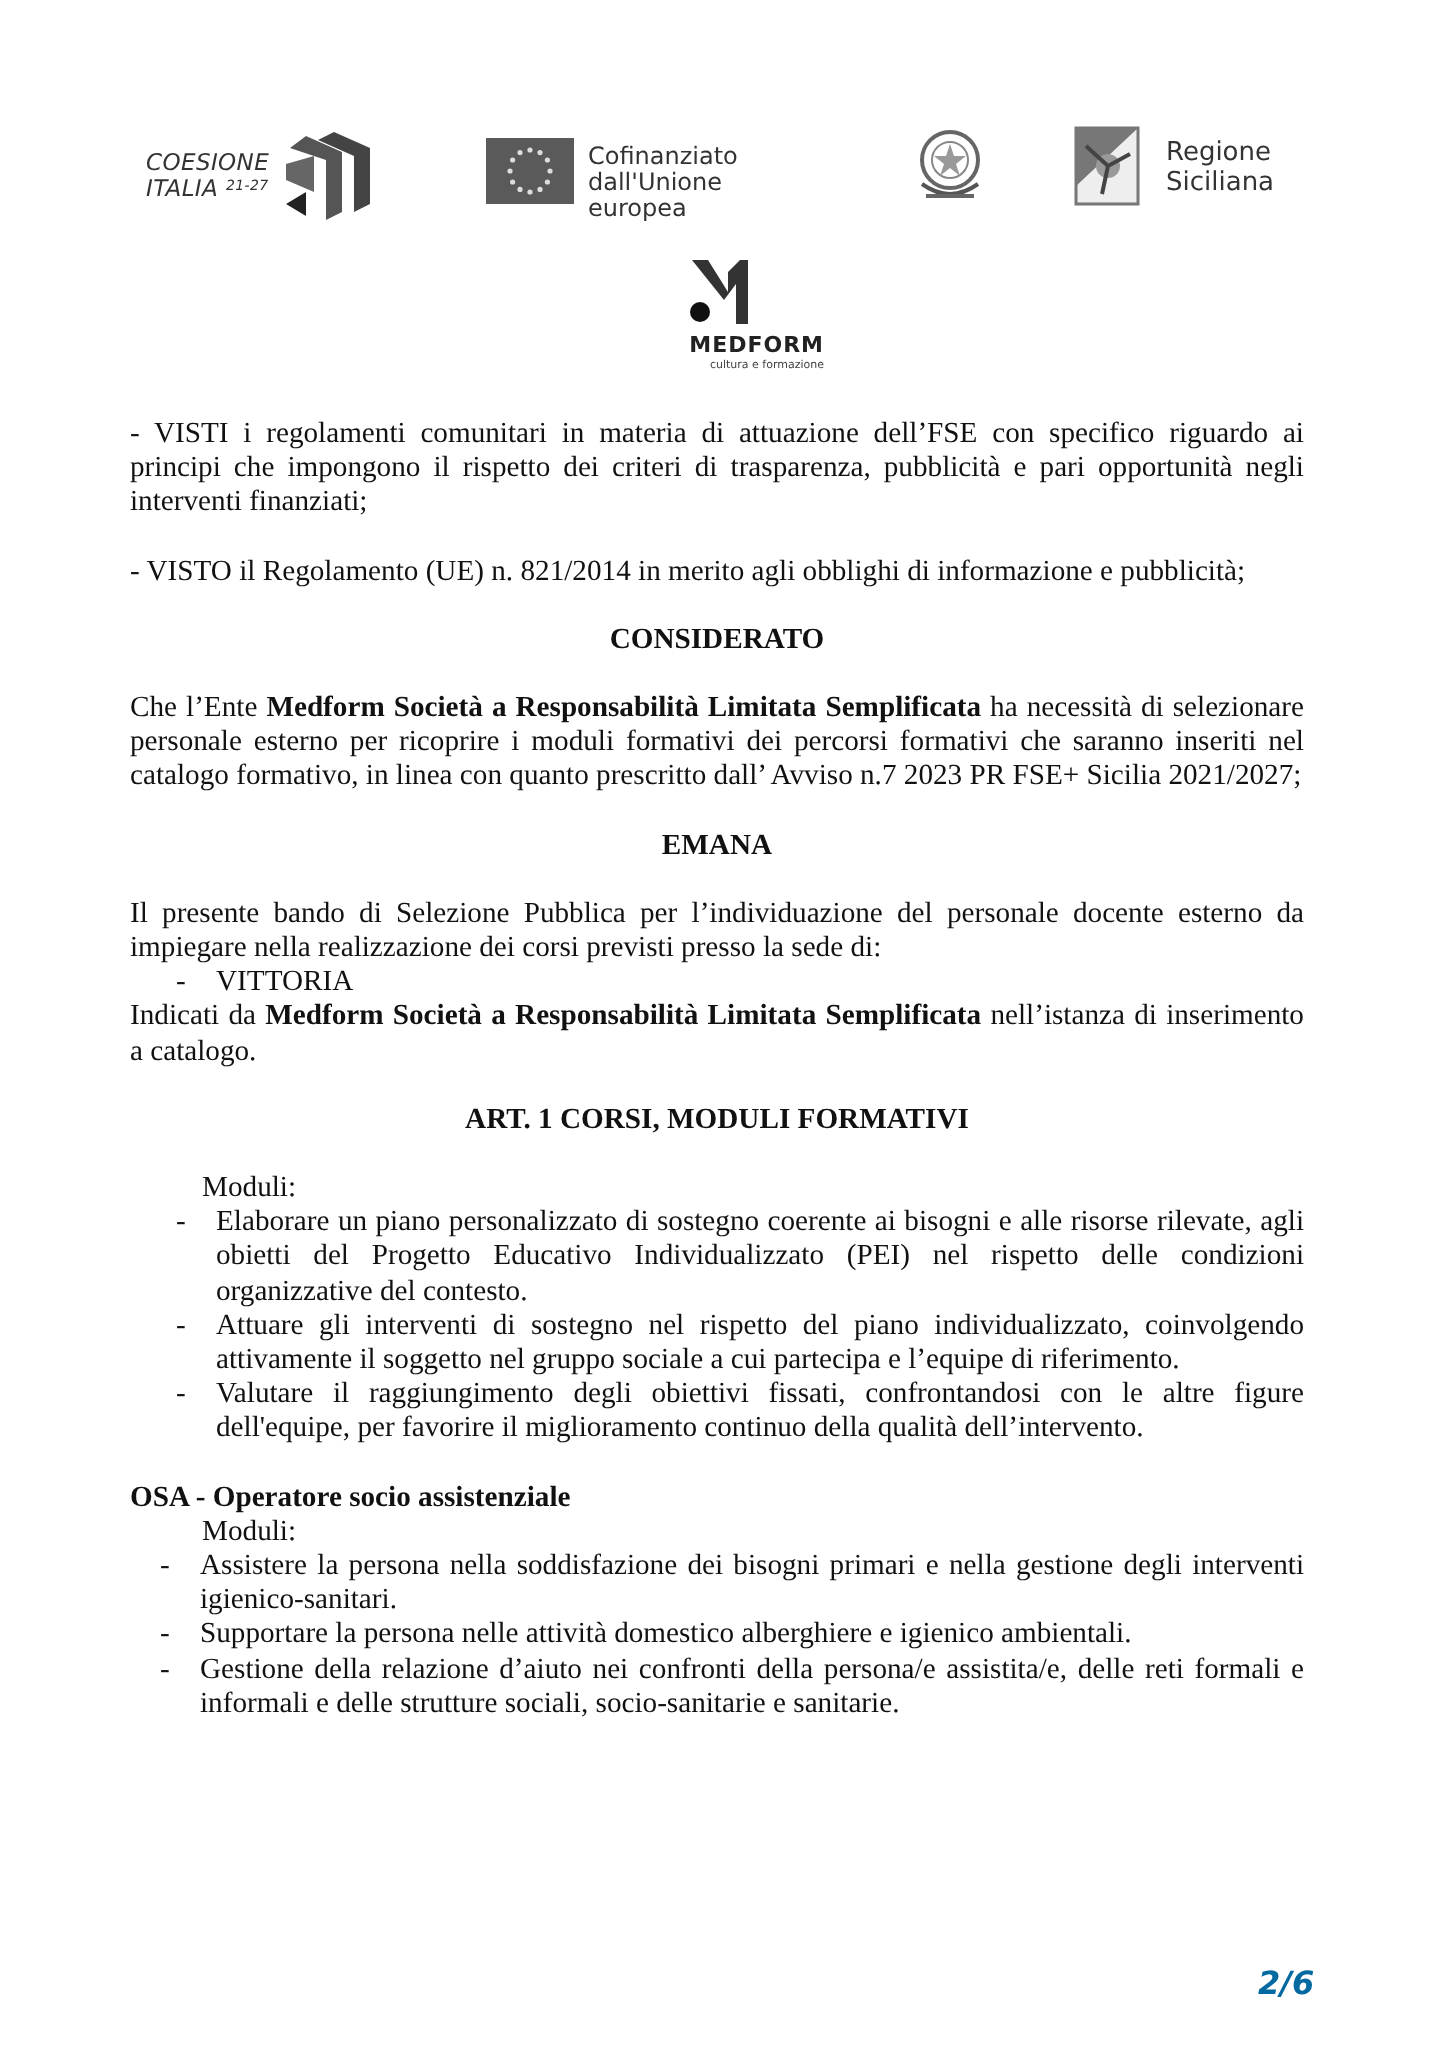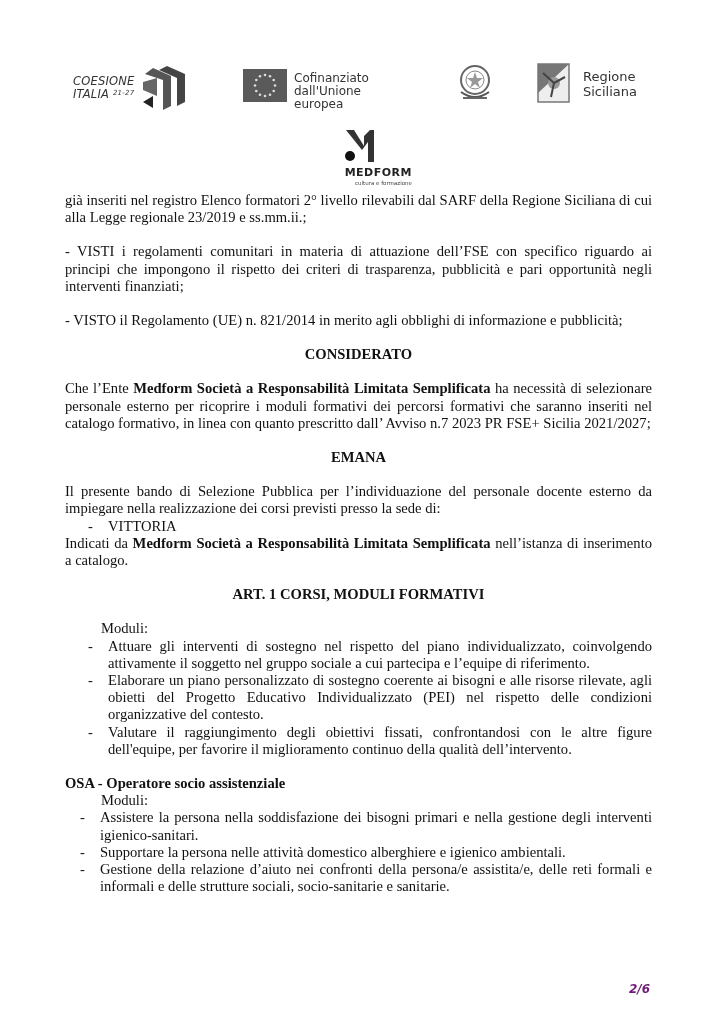--- a/index.html
+++ b/index.html
@@ -35,21 +35,21 @@
     .moduli { padding-left: 36px; }
     ul.dash { list-style: none; margin: 0; padding: 0; }
     ul.dash li { position: relative; text-align: justify; }
     ul.asacom li { padding-left: 43px; }
     ul.asacom li::before { content: "-"; position: absolute; left: 23px; top: 0; }
     ul.osa li { padding-left: 35px; }
     ul.osa li::before { content: "-"; position: absolute; left: 15px; top: 0; }
     .sede { padding-left: 23px; }
     .sede .dashmark { display: inline-block; width: 20px; }
 
-    .page-number { position: absolute; left: 629px; top: 982px; font-family: "DejaVu Sans", sans-serif; font-weight: bold; font-style: italic; font-size: 12px; color: #701a75; }
+    .page-number { position: absolute; left: 629px; top: 982px; font-family: "DejaVu Sans", sans-serif; font-weight: bold; font-style: italic; font-size: 16px; color: #0369a1; }
   </style>
 </head>
 <body>
 
 <div class="page">
 
   <div class="logo-coesione">
     <div class="coesione-text">
       <div>COESIONE</div>
       <div><span>ITALIA</span> <sup>21-27</sup></div>
@@ -111,43 +111,42 @@
   <div class="logo-medform">
     <svg class="medform-mark" viewBox="0 0 36 36">
       <polygon points="2,2 10,2 20,18 20,8 26,2 30,2 30,34 24,34 24,14 18,22" fill="#333"></polygon>
       <circle cx="6" cy="28" r="5" fill="#111"></circle>
     </svg>
     <div class="medform-name">MEDFORM</div>
     <div class="medform-sub">cultura e formazione</div>
   </div>
 
   <div class="body">
-    <p>già inseriti nel registro Elenco formatori 2° livello rilevabili dal SARF della Regione Siciliana di cui alla Legge regionale 23/2019 e ss.mm.ii.;</p>
     <div class="gap"></div>
     <p>- VISTI i regolamenti comunitari in materia di attuazione dell’FSE con specifico riguardo ai principi che impongono il rispetto dei criteri di trasparenza, pubblicità e pari opportunità negli interventi finanziati;</p>
     <div class="gap"></div>
     <p>- VISTO il Regolamento (UE) n. 821/2014 in merito agli obblighi di informazione e pubblicità;</p>
     <div class="gap"></div>
     <p class="heading">CONSIDERATO</p>
     <div class="gap"></div>
     <p><span>Che l’Ente </span><b>Medform Società a Responsabilità Limitata Semplificata</b><span> ha necessità di selezionare personale esterno per ricoprire i moduli formativi dei percorsi formativi che saranno inseriti nel catalogo formativo, in linea con quanto prescritto dall’ Avviso n.7 2023 PR FSE+ Sicilia 2021/2027;</span></p>
     <div class="gap"></div>
     <p class="heading">EMANA</p>
     <div class="gap"></div>
     <p>Il presente bando di Selezione Pubblica per l’individuazione del personale docente esterno da impiegare nella realizzazione dei corsi previsti presso la sede di:</p>
     <p class="sede"><span class="dashmark">-</span><span>VITTORIA</span></p>
     <p><span>Indicati da </span><b>Medform Società a Responsabilità Limitata Semplificata</b><span> nell’istanza di inserimento a catalogo.</span></p>
     <div class="gap"></div>
     <p class="heading">ART. 1 CORSI, MODULI FORMATIVI</p>
     <div class="gap"></div>
 
     <p class="moduli">Moduli:</p>
     <ul class="dash asacom">
+      <li>Elaborare un piano personalizzato di sostegno coerente ai bisogni e alle risorse rilevate, agli obietti del Progetto Educativo Individualizzato (PEI) nel rispetto delle condizioni organizzative del contesto.</li>
       <li>Attuare gli interventi di sostegno nel rispetto del piano individualizzato, coinvolgendo attivamente il soggetto nel gruppo sociale a cui partecipa e l’equipe di riferimento.</li>
-      <li>Elaborare un piano personalizzato di sostegno coerente ai bisogni e alle risorse rilevate, agli obietti del Progetto Educativo Individualizzato (PEI) nel rispetto delle condizioni organizzative del contesto.</li>
       <li>Valutare il raggiungimento degli obiettivi fissati, confrontandosi con le altre figure dell'equipe, per favorire il miglioramento continuo della qualità dell’intervento.</li>
     </ul>
     <div class="gap"></div>
 
     <p class="course-title">OSA - Operatore socio assistenziale</p>
     <p class="moduli">Moduli:</p>
     <ul class="dash osa">
       <li>Assistere la persona nella soddisfazione dei bisogni primari e nella gestione degli interventi igienico-sanitari.</li>
       <li>Supportare la persona nelle attività domestico alberghiere e igienico ambientali.</li>
       <li>Gestione della relazione d’aiuto nei confronti della persona/e assistita/e, delle reti formali e informali e delle strutture sociali, socio-sanitarie e sanitarie.</li>

